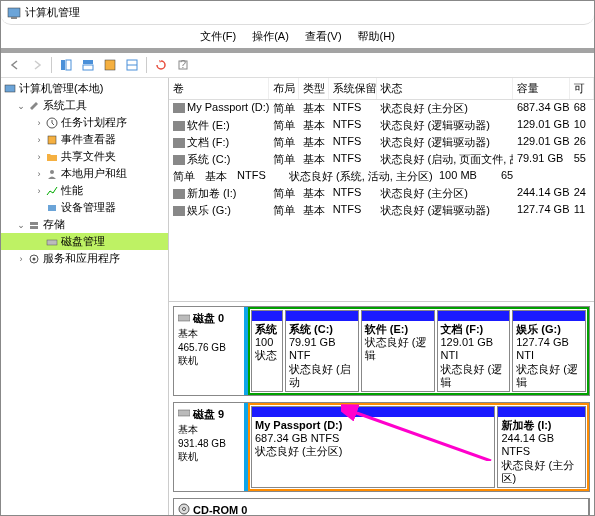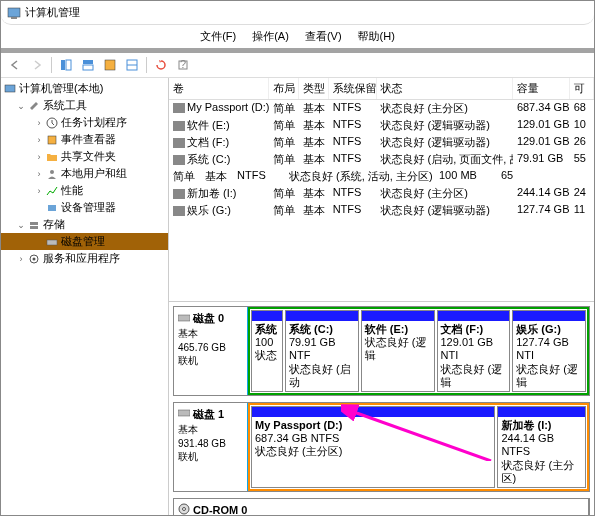--- a/index.html
+++ b/index.html
@@ -7,21 +7,21 @@
 .titlebar { background: #fff; padding: 4px 6px; border-bottom: 1px solid #ddd; display: flex; align-items: center; gap: 4px; border-radius: 10px; }
 .titlebar-icon { width: 14px; height: 14px; display: inline-block; }
 .menubar { display: flex; padding: 2px 0; border-bottom: 5px solid #a3a3a3; justify-content: center; }
 .menubar-item { padding: 2px 8px; cursor: default; }
 .toolbar { display: flex; padding: 2px 4px; gap: 2px; border-bottom: 1px solid #ddd; align-items: center; }
 .toolbar-btn { width: 20px; height: 20px; display: flex; align-items: center; justify-content: center; border: 1px solid transparent; }
 .toolbar-sep { width: 1px; height: 16px; background: #ccc; margin: 0 2px; }
 .main { display: flex; height: calc(100% - 58px); }
 .tree-pane { width: 168px; border-right: 1px solid #ccc; overflow: auto; padding: 2px 0; height: 100%; }
 .tree-item { display: flex; align-items: center; padding: 1px 0; cursor: default; white-space: nowrap; }
-.tree-item.selected { background: #a16207; }
+.tree-item.selected { background: #bef264; }
 .tree-toggle { width: 12px; text-align: center; color: #666; font-size: 9px; }
 .tree-icon { width: 14px; height: 14px; margin-right: 2px; display: inline-flex; align-items: center; justify-content: center; }
 .tree-indent-0 { padding-left: 2px; align-items: center; }
 .tree-indent-1 { padding-left: 14px; }
 .tree-indent-2 { padding-left: 32px; }
 .right-pane { flex: 1; display: flex; flex-direction: column; overflow: hidden; }
 .volume-list { border-bottom: 1px solid #ccc; overflow: auto; height: 224px; }
 .vol-header { display: flex; background: #fff; border-bottom: 1px solid #ddd; position: sticky; top: 0; }
 .vol-header-cell { padding: 3px 4px; border-right: 1px solid #eee; white-space: nowrap; overflow: hidden; }
 .vol-row { display: flex; cursor: default; }
@@ -29,21 +29,21 @@
 .c-name { width: 110px; }
 .c-layout { width: 32px; }
 .c-type { width: 32px; }
 .c-fs { width: 52px; }
 .c-status { width: 150px; }
 .c-capacity { width: 62px; text-align: left; }
 .c-free { width: 26px; }
 .vol-icon { display: inline-block; width: 12px; height: 10px; background: #888; vertical-align: middle; margin-right: 2px; }
 .disk-pane { flex: 1; overflow: auto; padding: 4px; }
 .disk-row { display: flex; margin-bottom: 6px; border: 1px solid #888; }
-.disk-label { width: 74px; padding: 4px; border-right: 1px solid #0ea5e9; background: #fff; }
+.disk-label { width: 74px; padding: 4px; border-right: 4px solid #0ea5e9; background: #fff; }
 .disk-label-title { display: flex; align-items: center; gap: 3px; font-weight: normal; }
 .disk-label-line { font-size: 10px; margin-top: 1px; }
 .disk-parts { flex: 1; display: flex; padding: 1px; gap: 2px; }
 .disk-parts.green-border { border: 2px solid #00a000; }
 .disk-parts.orange-border { border: 2px solid #ff8c00; }
 .part { flex: 1; border: 1px solid #888; display: flex; flex-direction: column; overflow: hidden; }
 .part-top { height: 10px; background: #1a1aff; }
 .part-body { padding: 2px 3px; font-size: 10px; line-height: 1.2; }
 .part-body .pname { font-weight: bold; }
 .arrow-annotation { position: absolute; left: 340px; top: 400px; width: 160px; height: 60px; pointer-events: none; }
@@ -358,21 +358,21 @@
             </div>
           </div>
       </div>
 
       <div class="disk-row">
         <div class="disk-label">
           <div class="disk-label-title">
               <span><svg width="12" height="10">
                   <rect x="0" y="2" width="12" height="6" fill="#bbb" stroke="#555" stroke-width="0.5"></rect>
                 </svg></span>
-              <b>磁盘 1</b>
+              <b>磁盘 9</b>
             </div>
           <div class="disk-label-line">基本</div>
           <div class="disk-label-line">931.48 GB</div>
           <div class="disk-label-line">联机</div>
         </div>
         <div class="disk-parts orange-border" id="disk1-parts">
             <div class="part" style="flex: 2.8 1 0%;">
               <div class="part-top"></div>
               <div class="part-body">
                 <div class="pname">My Passport  (D:)</div>

